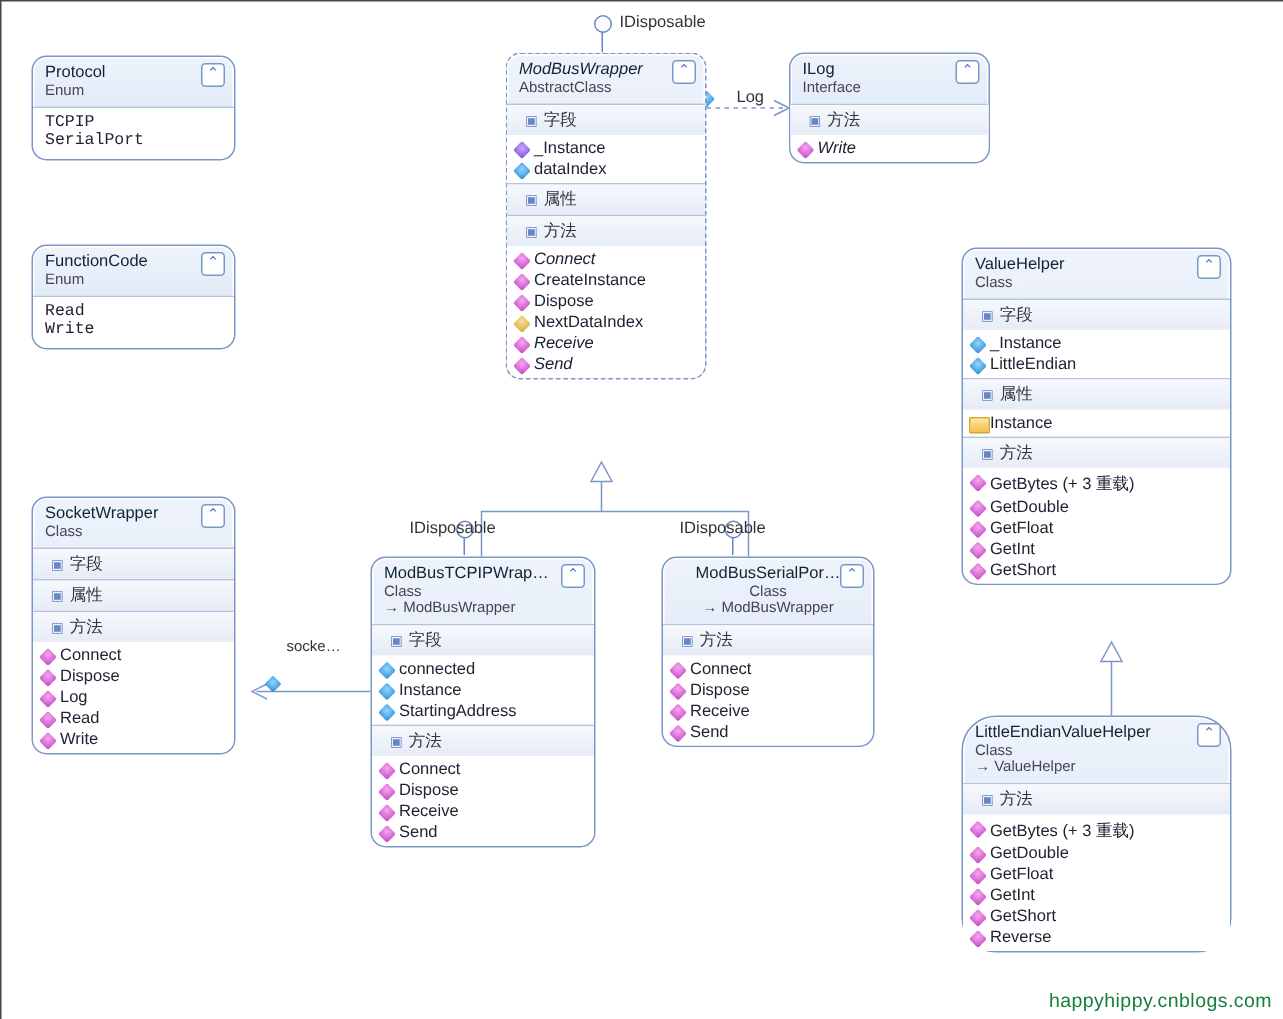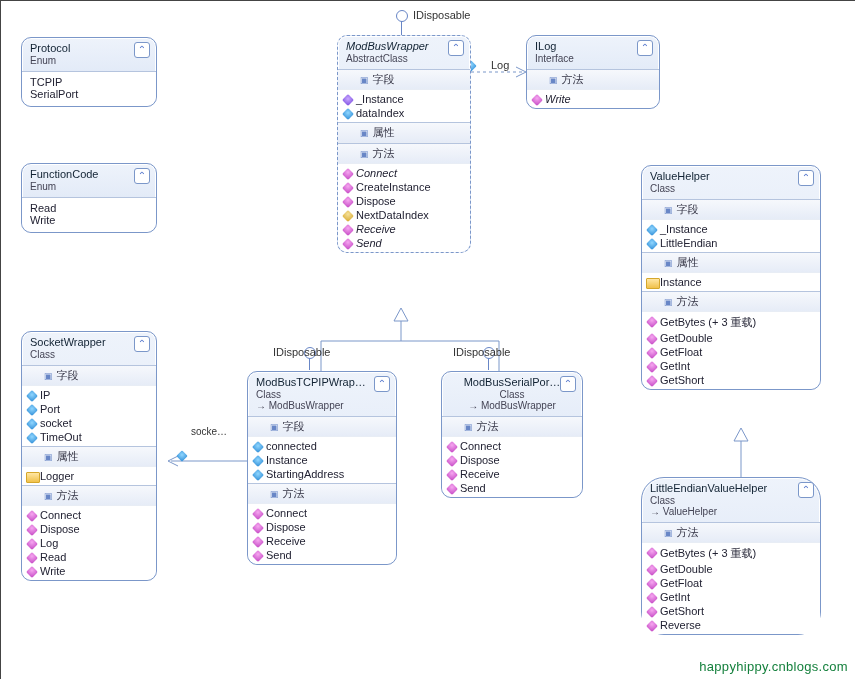--- a/index.html
+++ b/index.html
@@ -40,21 +40,21 @@
   }
   .section {
     border-top:1px solid #b5c4de;
     background: #fff;
   }
   .section:last-child{
     border-radius: 0 0 10px 10px;
   }
   .section-h {
     display:flex; align-items:center; gap:4px;
-    padding: 2px 22px;
+    padding: 2px 12px;
     background: linear-gradient(#f6f8fc,#e6ecf7);
     font-size:11px; color:#334;
     border-bottom:1px solid #e8edf5;
   }
   .section-h::before{
     content:"▣"; color:#6886c6; font-size:9px;
   }
   ul.members { list-style:none; margin:0; padding:2px 0; }
   ul.members li {
     display:flex; align-items:center; gap:4px;
@@ -83,21 +83,21 @@
   .edge-dash { stroke-dasharray: 3 3; }
   .triangle { fill:#fff; stroke:#7B97C9; stroke-width:1;}
   .arrowhead { fill:none; stroke:#7B97C9; stroke-width:1;}
   .edge-label { position:absolute; font-size:11px; color:#333; }
   .side-label { position:absolute; font-size:10px; color:#333; background:#fff; }
   .assoc-dot{ position:absolute; width:10px;height:10px; }
   .assoc-dot::before{content:""; position:absolute; inset:1px; background:radial-gradient(circle at 40% 40%, #8fd6ff, #2e8cd6); border-radius:1px; transform:rotate(45deg);}
   .watermark{position:absolute; right:8px; bottom:6px; color:#15803d; font-size:13px; font-family: Arial; letter-spacing:.3px;}
   .enum-body{
     border-top:1px solid #b5c4de; background:#fff; padding:4px 8px 6px 8px;
-    border-radius:0 0 10px 10px; color:#223;
+    border-radius:0 0 10px 10px; color:#223;font-family:Liberation Mono, monospace;
   }
 </style>
 </head>
 <body>
 
 <div class="canvas">
 
   <svg class="lines">
 
     <path class="edge edge-dash" d="M470,71 L522,71"></path>
@@ -282,47 +282,23 @@
   </div>
 
   <div class="box" style="left:20px; top:330px; width:134px;">
     <div class="header">
       <div class="name">SocketWrapper</div>
       <div class="sub">Class</div>
       <div class="collapse-badge">⌃</div>
     </div>
     <div class="section">
       <div class="section-h">字段</div>
-      <ul class="members">
-        <li>
-            <span class="ico ico-field"></span>
-            <span>IP</span>
-          </li>
-        <li>
-            <span class="ico ico-field"></span>
-            <span>Port</span>
-          </li>
-        <li>
-            <span class="ico ico-field"></span>
-            <span>socket</span>
-          </li>
-        <li>
-            <span class="ico ico-field"></span>
-            <span>TimeOut</span>
-          </li>
-      </ul>
     </div>
     <div class="section">
       <div class="section-h">属性</div>
-      <ul class="members">
-        <li>
-            <span class="ico ico-prop"></span>
-            <span>Logger</span>
-          </li>
-      </ul>
     </div>
     <div class="section">
       <div class="section-h">方法</div>
       <ul class="members">
         <li>
             <span class="ico ico-method"></span>
             <span>Connect</span>
           </li>
         <li>
             <span class="ico ico-method"></span>

